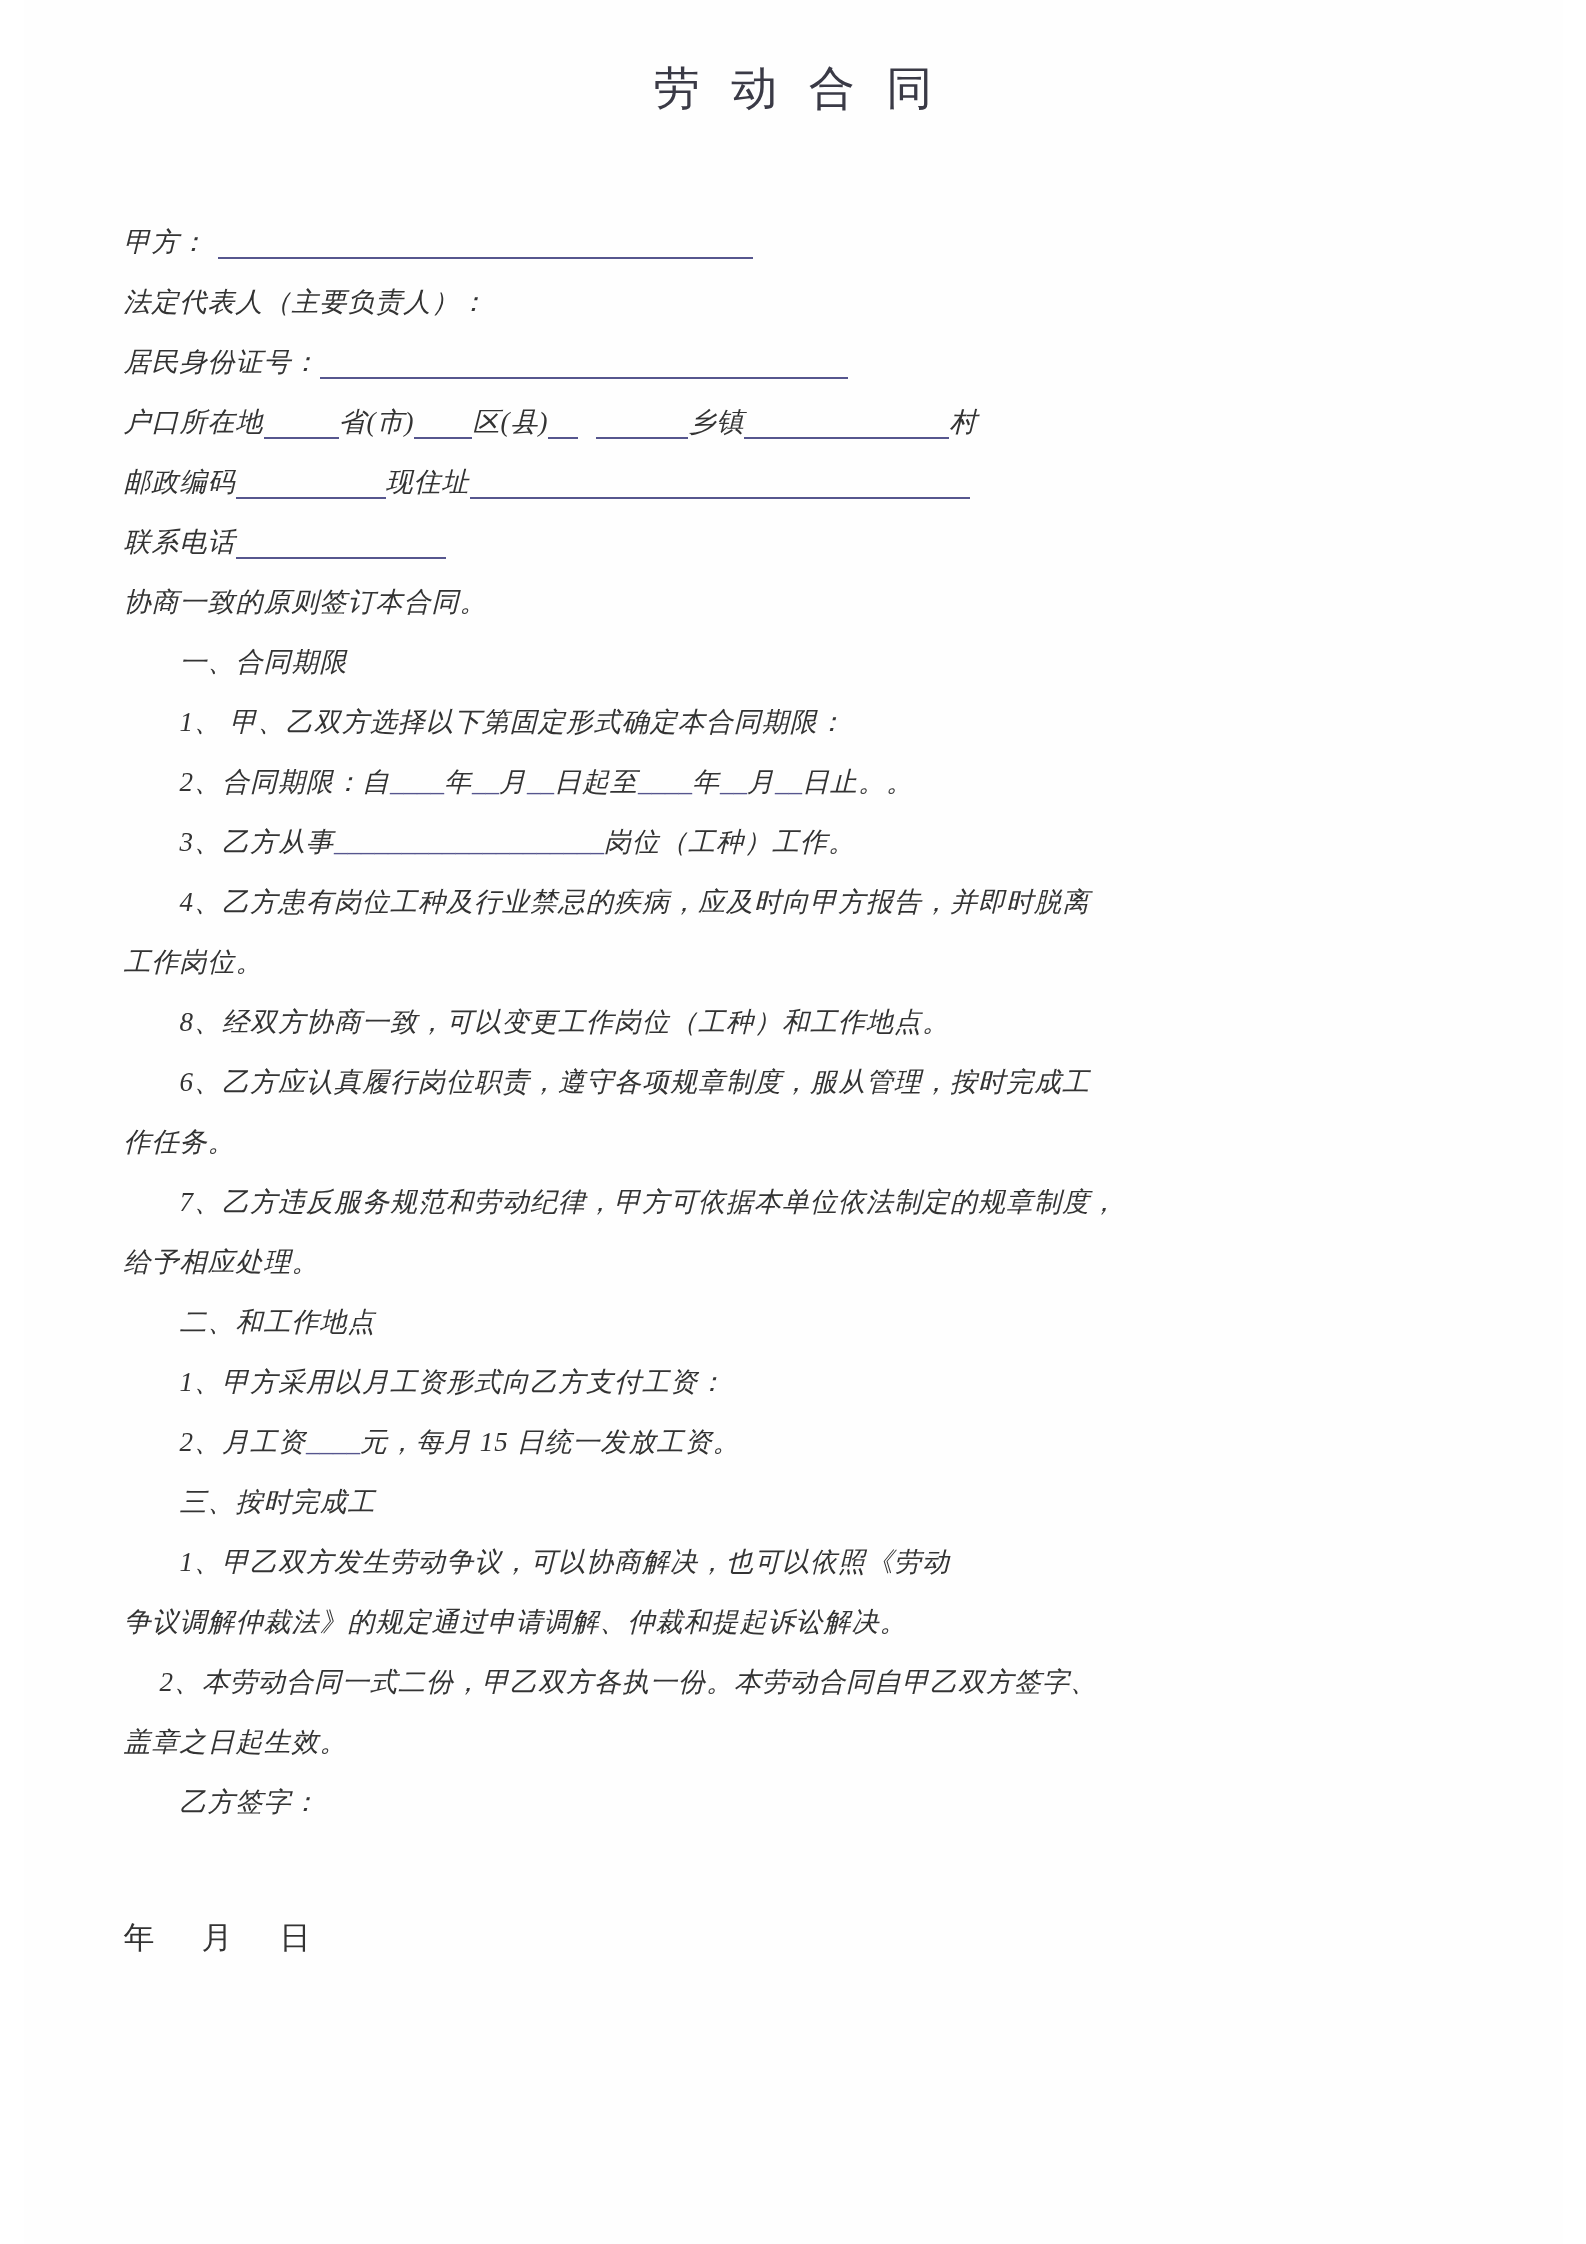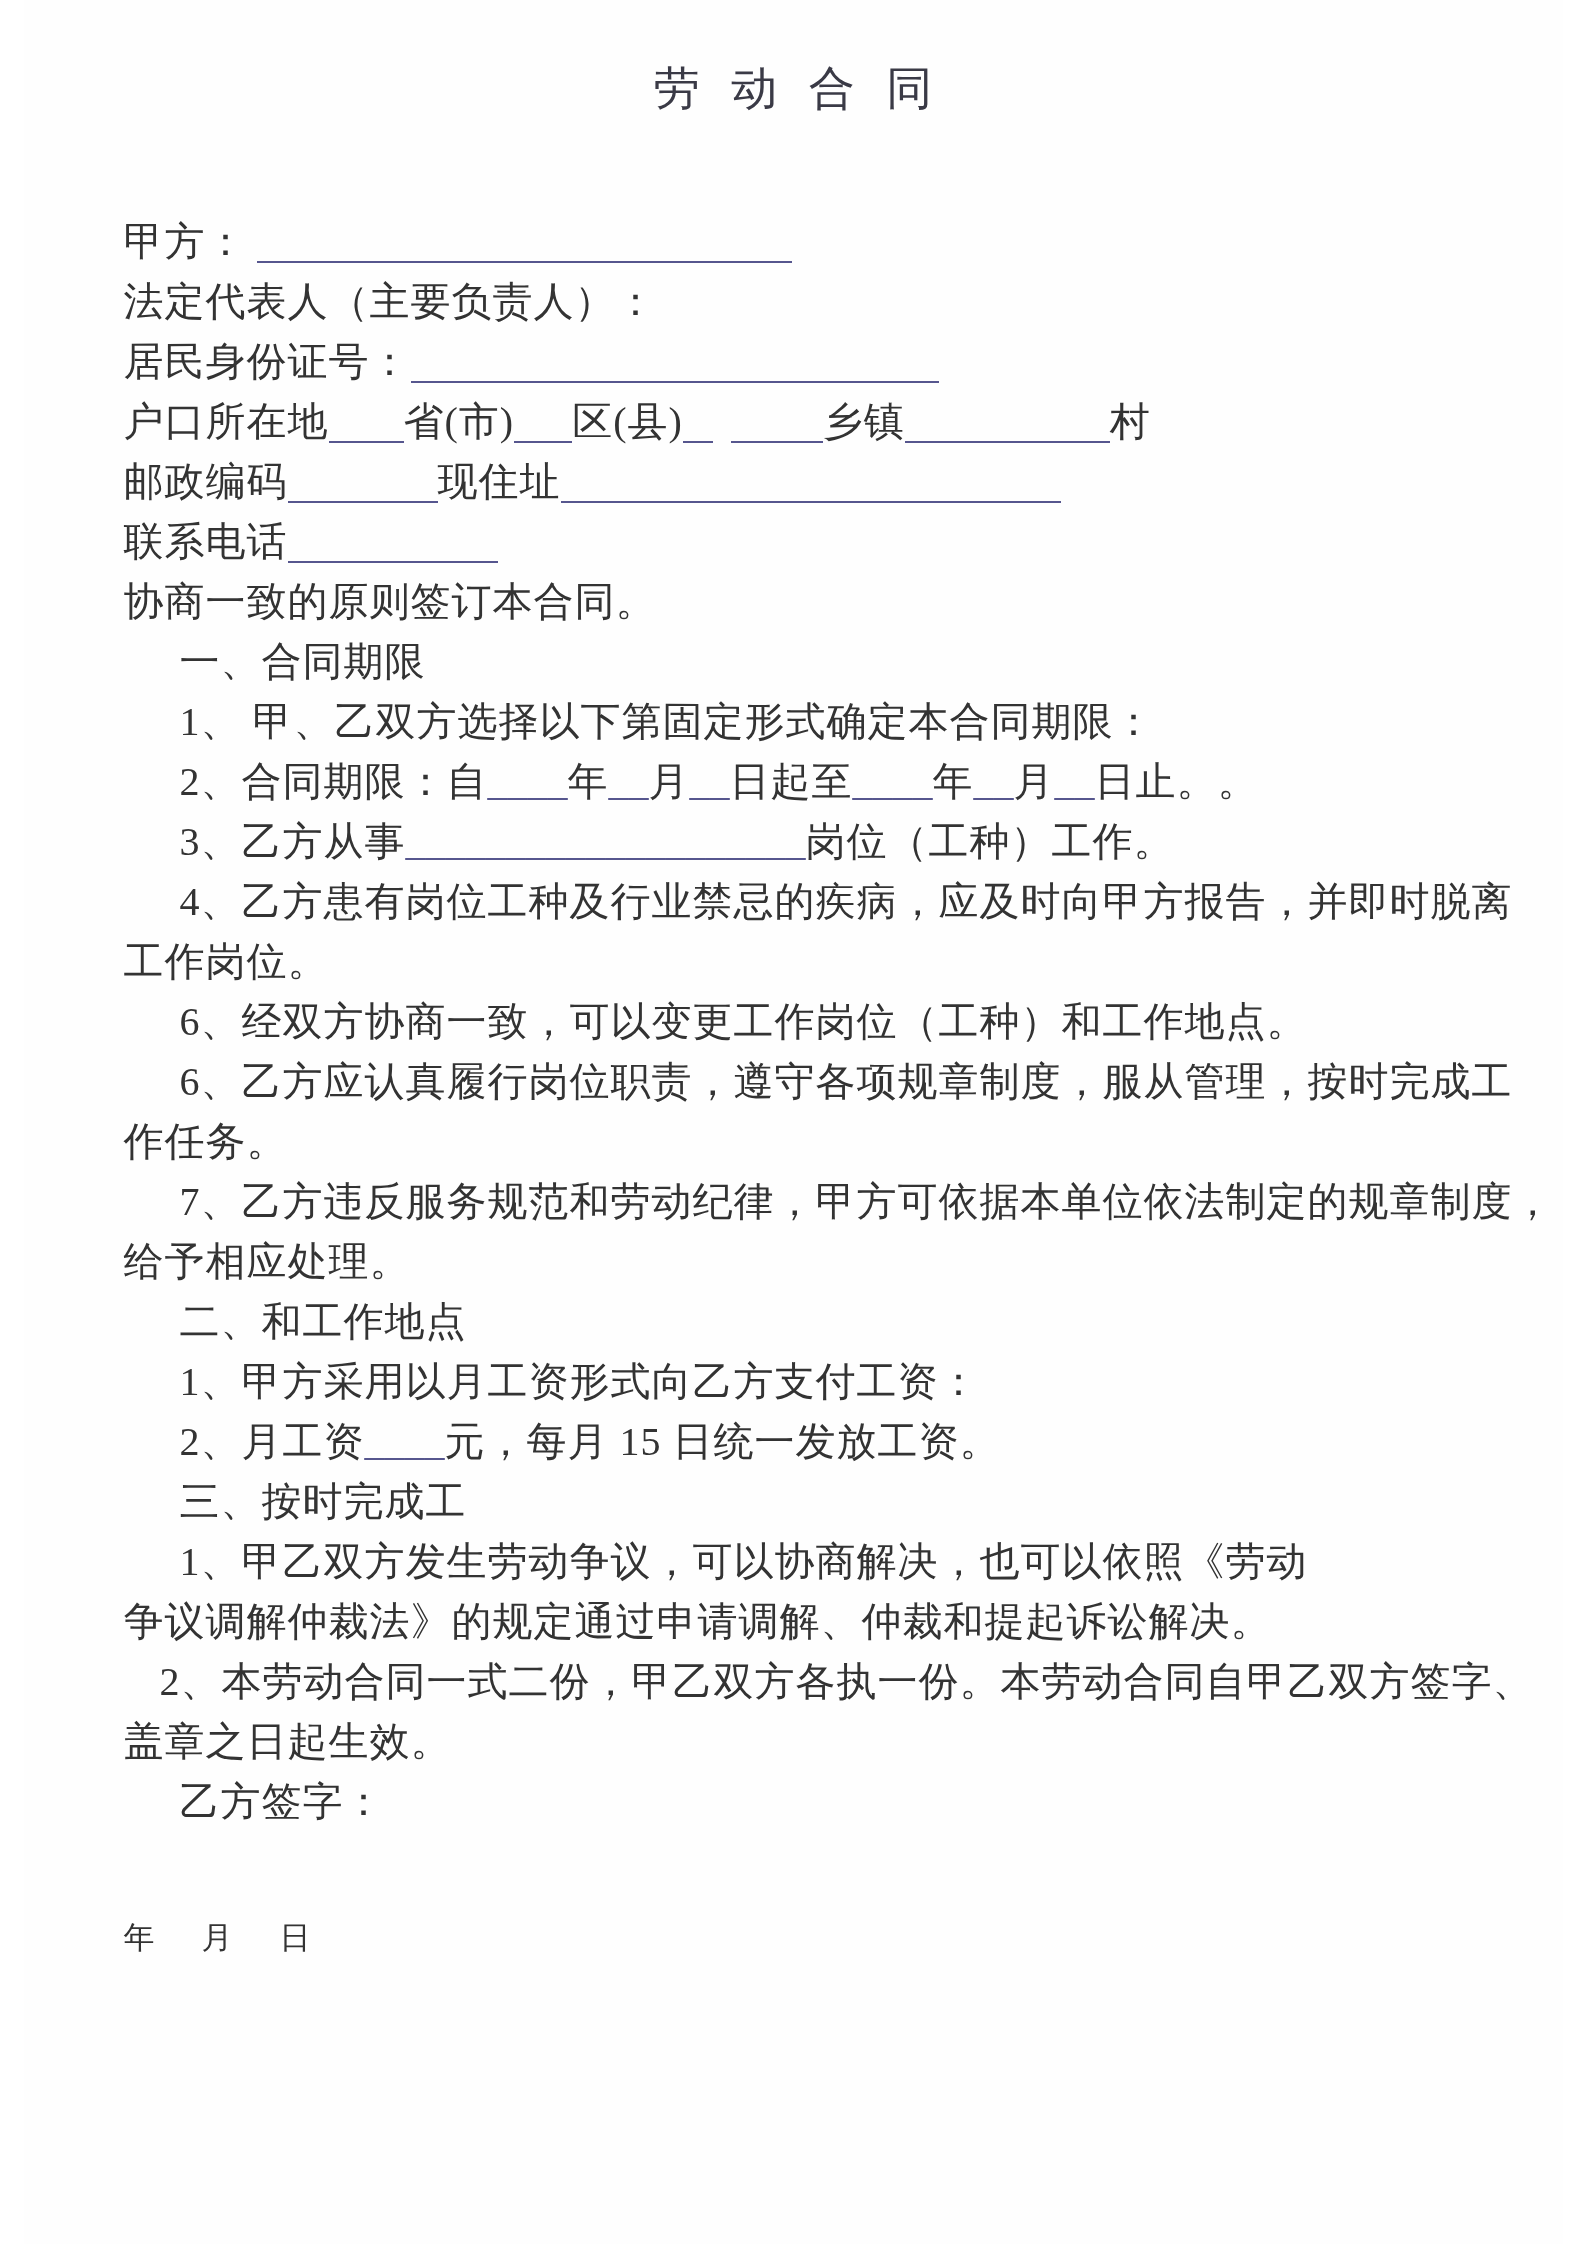--- a/index.html
+++ b/index.html
@@ -19,23 +19,24 @@
     font-weight:400;
     text-align:center;
     letter-spacing:10px;
     color:#3a3a46;
     margin-bottom:92px;
     white-space:pre;
   }
   .line {
     height:60px;
     line-height:60px;
-    font-size:40px;
+    font-size:27px;
     white-space:nowrap;
     letter-spacing:1px;
+    font-style:italic;
   }
   .ind1 { padding-left:36px; }
   .ind2 { padding-left:56px; }
   .blank {
     display:inline-block;
     height:34px;
     border-bottom:2px solid var(--ul,#56568e);
     vertical-align:-8px;
   }
   .gap { display:inline-block; height:1px; }
@@ -65,21 +66,21 @@
       <div class="line"><span>联系电话</span><span class="blank" style="width: 210px;"></span></div>
     </div>
   <div id="bodyLines">
       <div class="line"><span>协商一致的原则签订本合同。</span></div>
       <div class="line ind2"><span>一、合同期限</span></div>
       <div class="line ind2"><span>1、 甲、乙双方选择以下第固定形式确定本合同期限：</span></div>
       <div class="line ind2"><span>2、合同期限：自</span><span class="us">____</span><span>年</span><span class="us">__</span><span>月</span><span class="us">__</span><span>日起至</span><span class="us">____</span><span>年</span><span class="us">__</span><span>月</span><span class="us">__</span><span>日止。。</span></div>
       <div class="line ind2"><span>3、乙方从事</span><span class="us">____________________</span><span>岗位（工种）工作。</span></div>
       <div class="line ind2"><span>4、乙方患有岗位工种及行业禁忌的疾病，应及时向甲方报告，并即时脱离</span></div>
       <div class="line"><span>工作岗位。</span></div>
-      <div class="line ind2"><span>6、经双方协商一致，可以变更工作岗位（工种）和工作地点。</span></div>
+      <div class="line ind2"><span>8、经双方协商一致，可以变更工作岗位（工种）和工作地点。</span></div>
       <div class="line ind2"><span>6、乙方应认真履行岗位职责，遵守各项规章制度，服从管理，按时完成工</span></div>
       <div class="line"><span>作任务。</span></div>
       <div class="line ind2"><span>7、乙方违反服务规范和劳动纪律，甲方可依据本单位依法制定的规章制度，</span></div>
       <div class="line"><span>给予相应处理。</span></div>
       <div class="line ind2"><span>二、和工作地点</span></div>
       <div class="line ind2"><span>1、甲方采用以月工资形式向乙方支付工资：</span></div>
       <div class="line ind2"><span>2、月工资</span><span class="us">____</span><span>元，每月 15 日统一发放工资。</span></div>
       <div class="line ind2"><span>三、按时完成工</span></div>
       <div class="line ind2"><span>1、甲乙双方发生劳动争议，可以协商解决，也可以依照《劳动</span></div>
       <div class="line"><span>争议调解仲裁法》的规定通过申请调解、仲裁和提起诉讼解决。</span></div>

